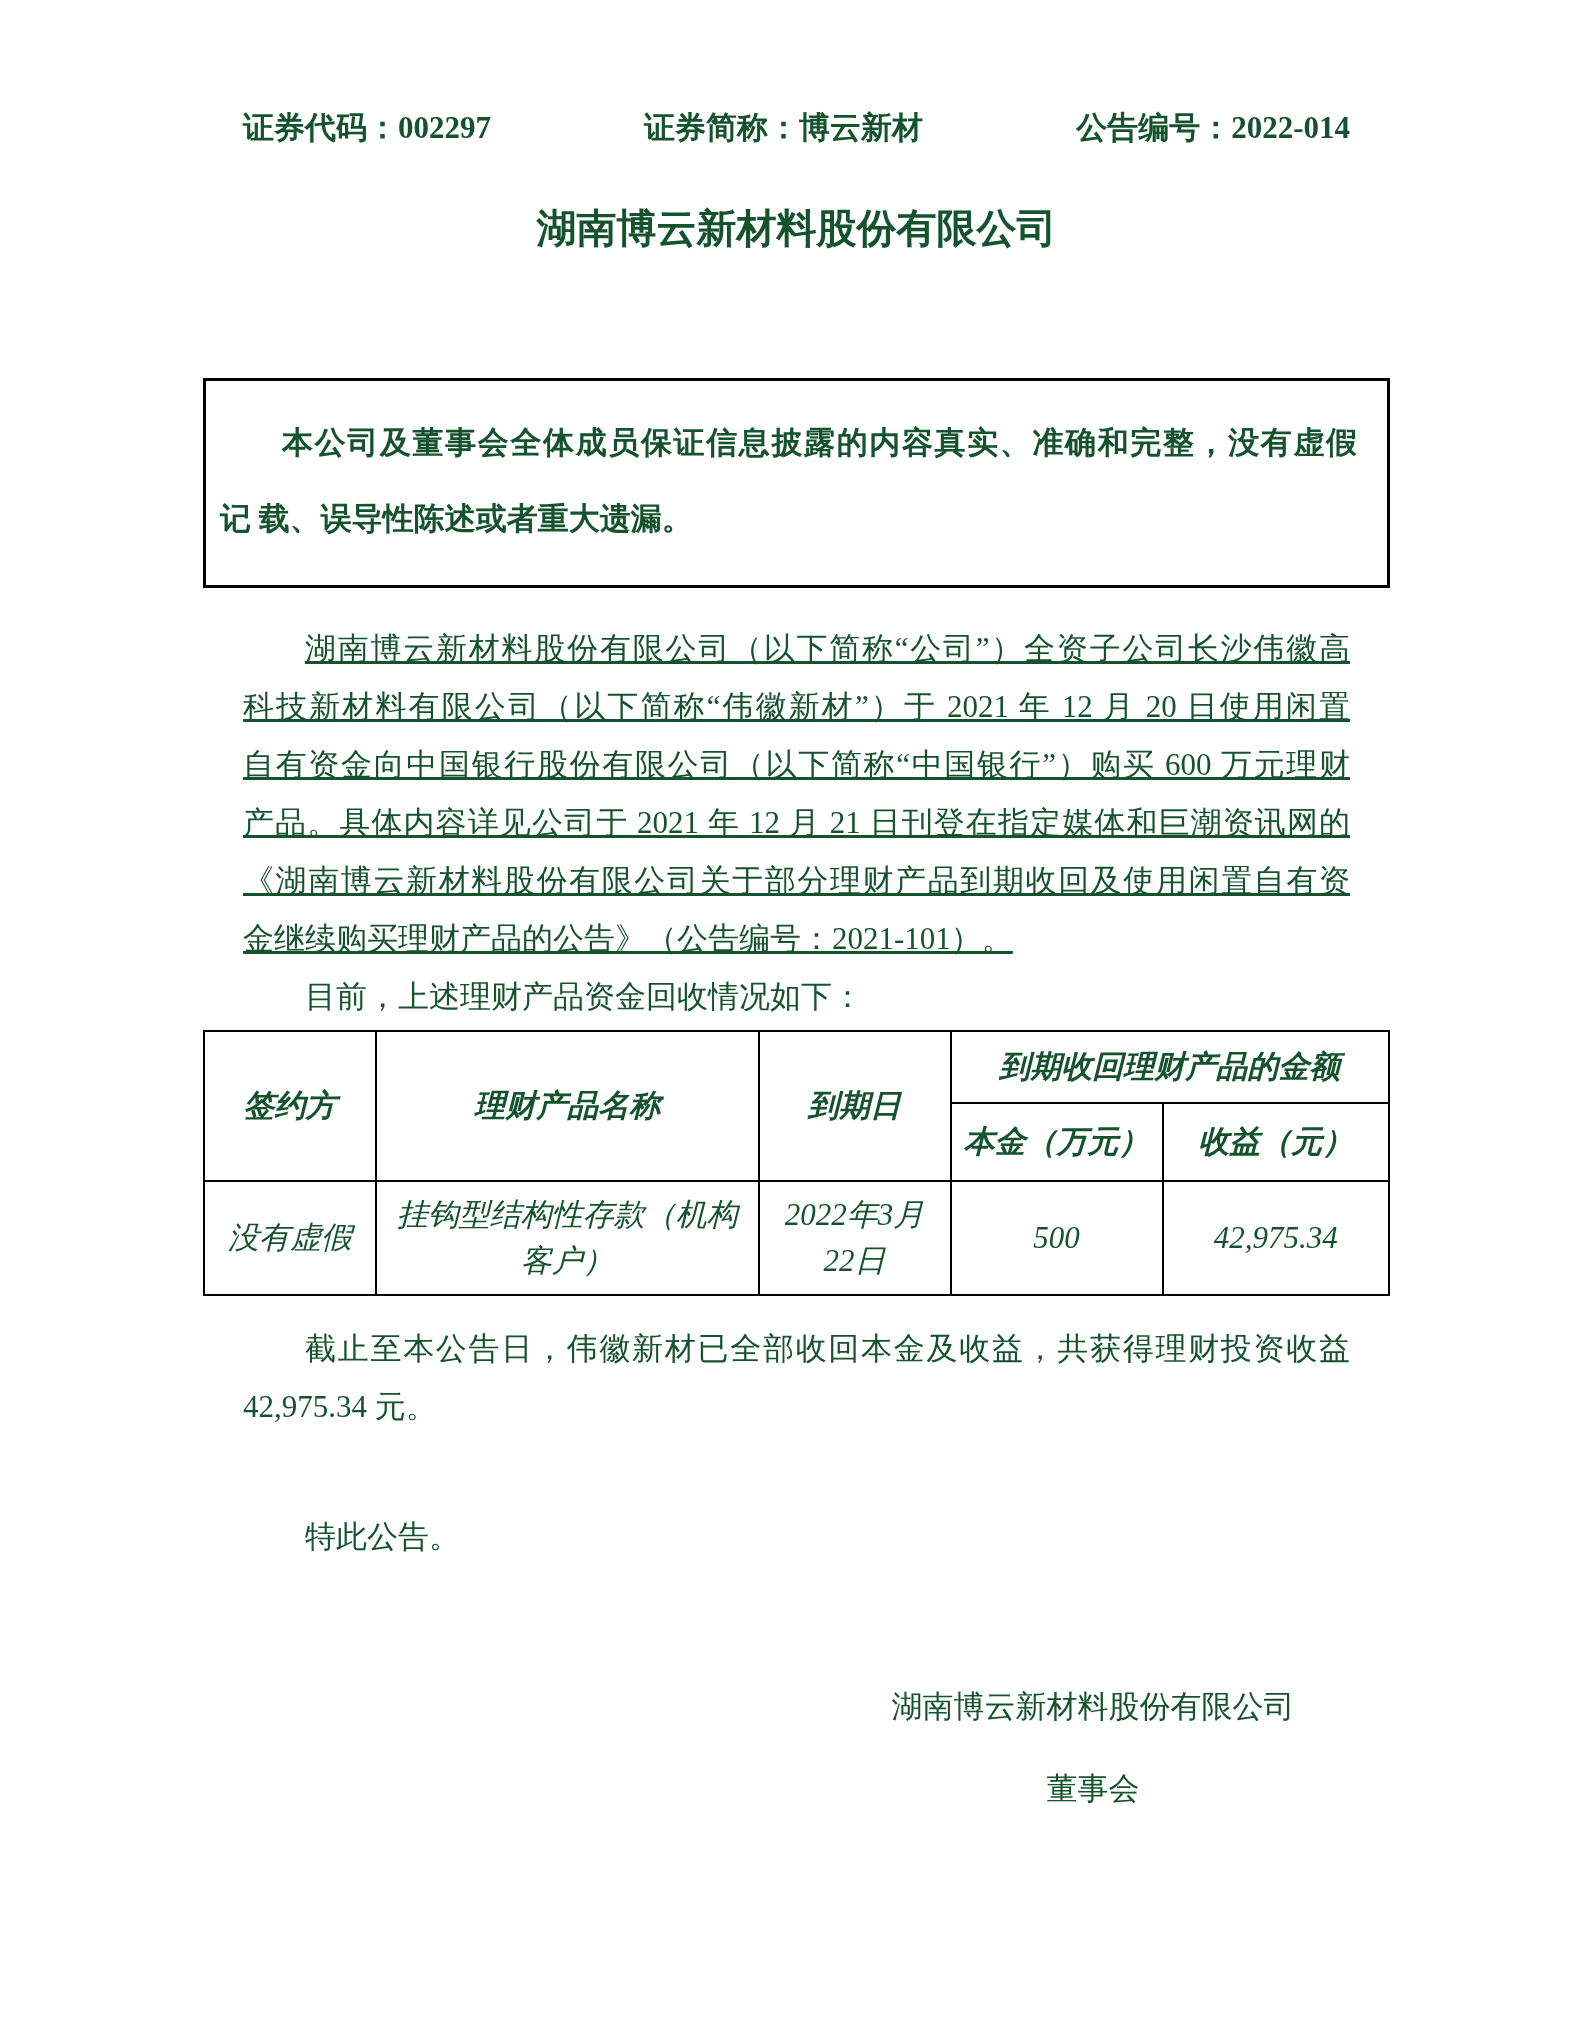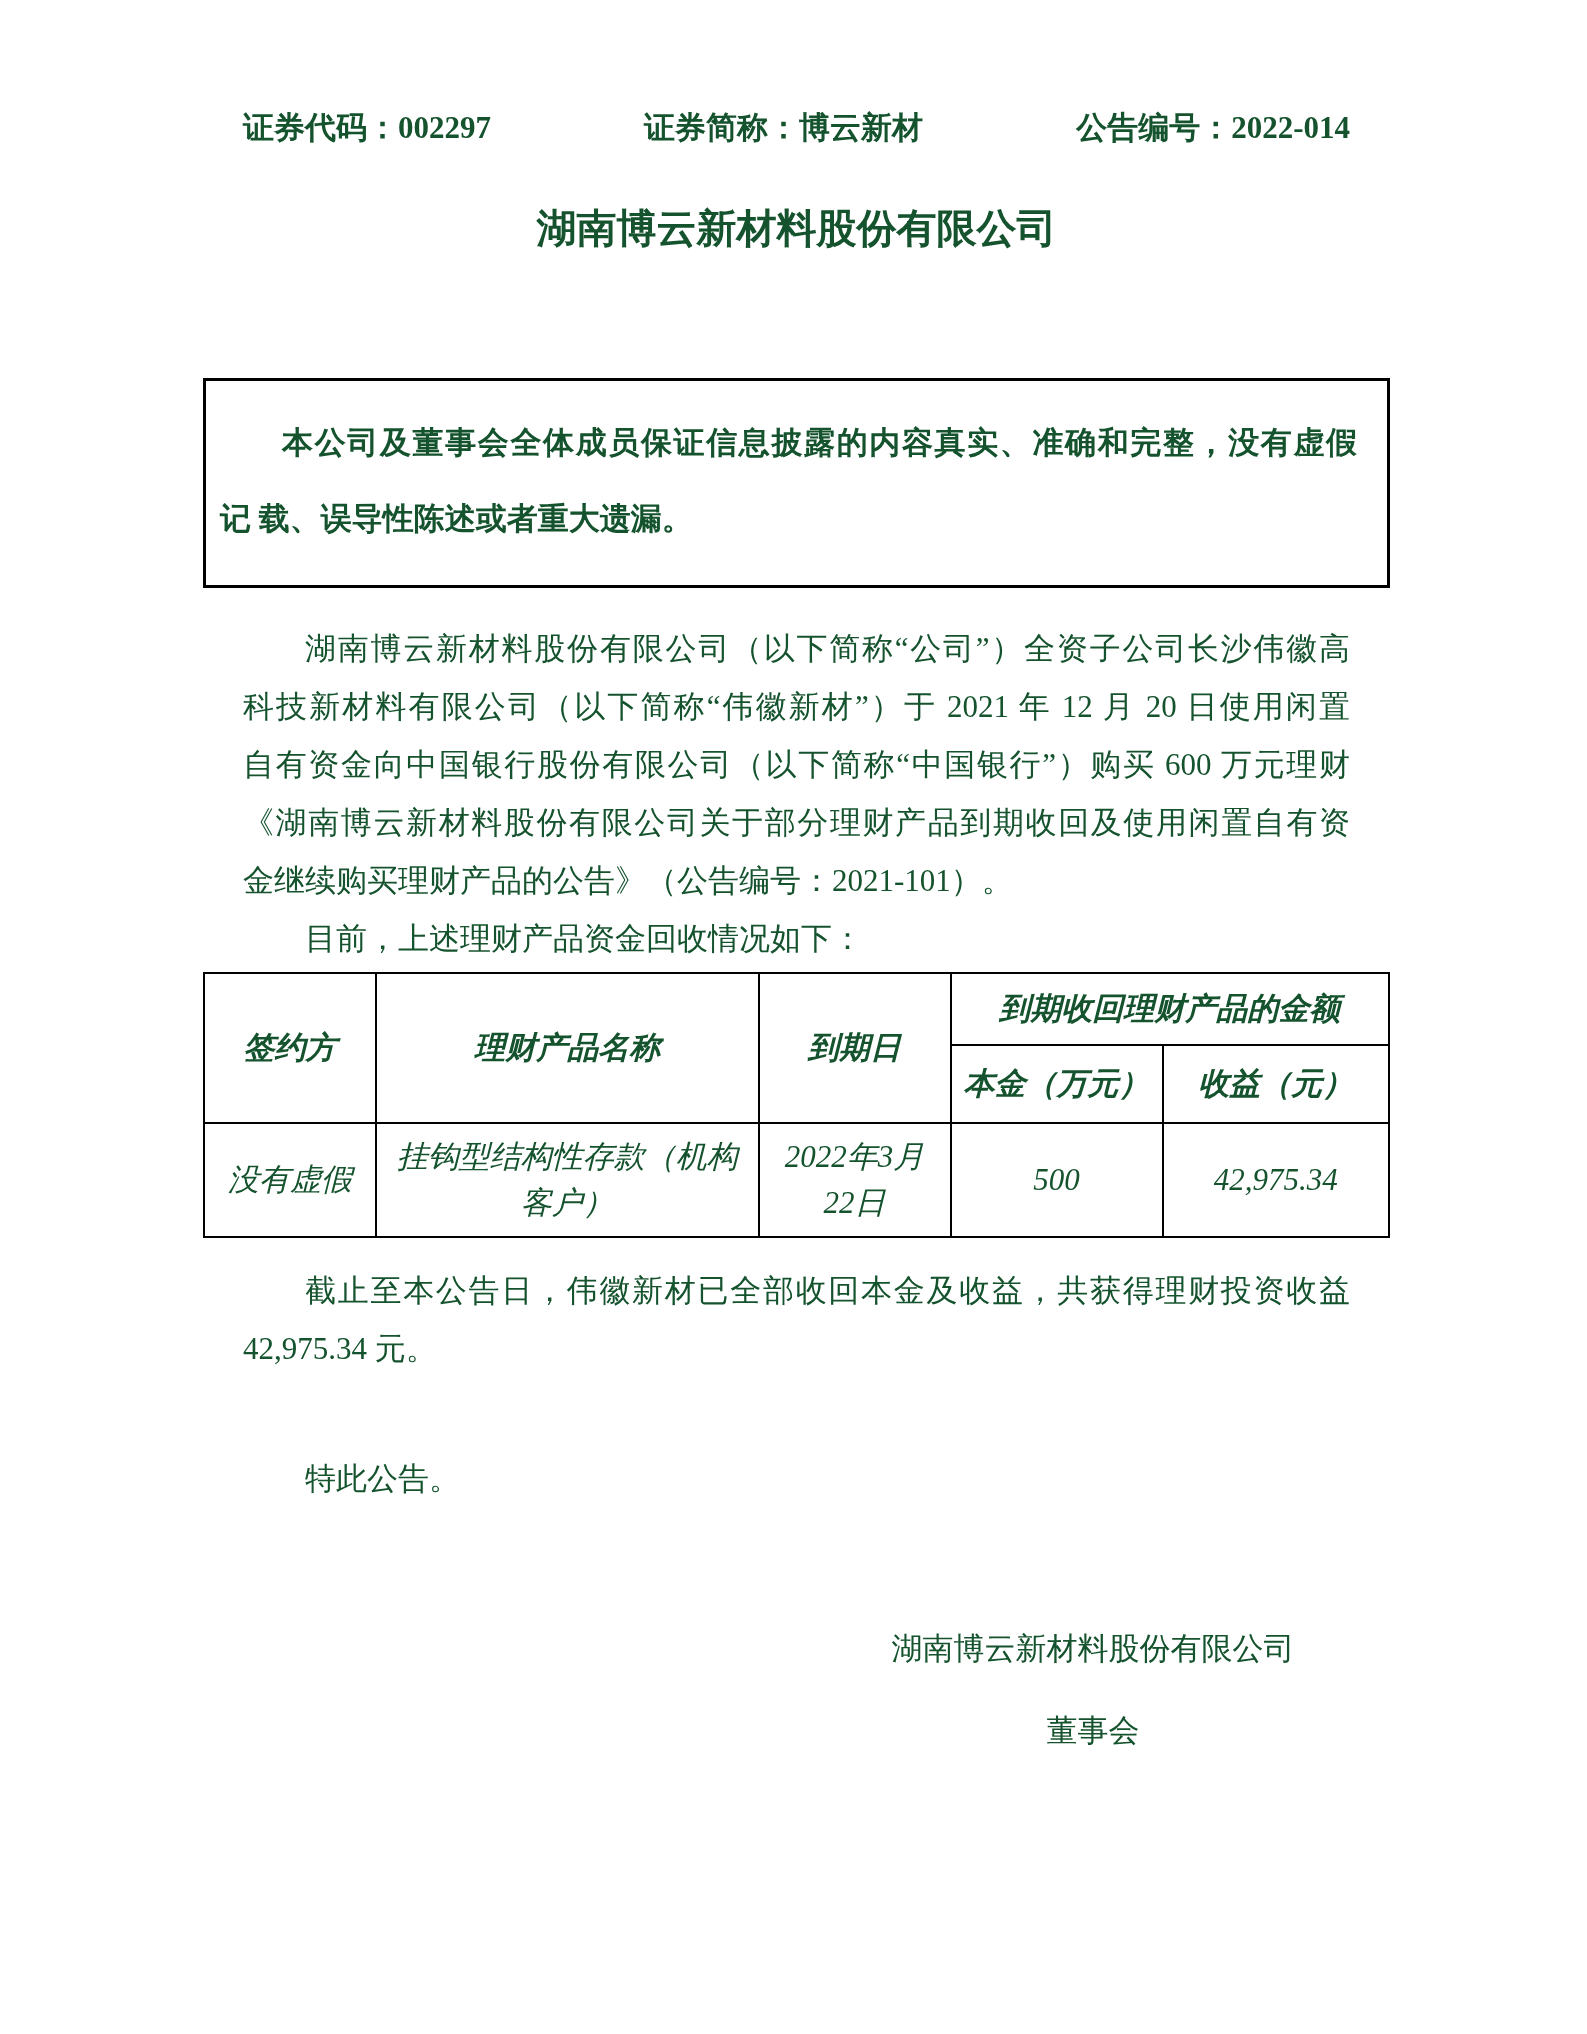--- a/index.html
+++ b/index.html
@@ -41,21 +41,21 @@
   }
   .bodyline {
     font-size: 31px;
     line-height: 58px;
   }
   .jline {
     text-align: justify;
     text-align-last: justify;
   }
   .indent { text-indent: 62px; }
-  .para1 { margin-top: 32px; }
+  .para1 { margin-top: 32px; text-decoration: underline; }
   .para-intro { margin-top: 0; }
   table.recovery {
     border-collapse: collapse;
     margin: 4px -40px 0 -40px;
     width: calc(100% + 80px);
     table-layout: fixed;
   }
   table.recovery th, table.recovery td {
     border: 2px solid #000;
     text-align: center;
@@ -100,20 +100,21 @@
 
   <div class="disclaimer-box">
     <div class="jline indent">本公司及董事会全体成员保证信息披露的内容真实、准确和完整，没有虚假</div>
     <div>记 载、误导性陈述或者重大遗漏。</div>
   </div>
 
   <div class="para1">
     <div class="bodyline jline indent">湖南博云新材料股份有限公司（以下简称“公司”）全资子公司长沙伟徽高</div>
     <div class="bodyline jline">科技新材料有限公司（以下简称“伟徽新材”）于 2021 年 12 月 20 日使用闲置</div>
     <div class="bodyline jline">自有资金向中国银行股份有限公司（以下简称“中国银行”）购买 600 万元理财</div>
+    <div class="bodyline jline">产品。具体内容详见公司于 2021 年 12 月 21 日刊登在指定媒体和巨潮资讯网的</div>
     <div class="bodyline jline">《湖南博云新材料股份有限公司关于部分理财产品到期收回及使用闲置自有资</div>
     <div class="bodyline">金继续购买理财产品的公告》（公告编号：2021-101）。</div>
   </div>
 
   <div class="bodyline indent para-intro">目前，上述理财产品资金回收情况如下：</div>
 
   <table class="recovery">
     <colgroup>
       <col style="width:14.5%">
       <col style="width:32.3%">

